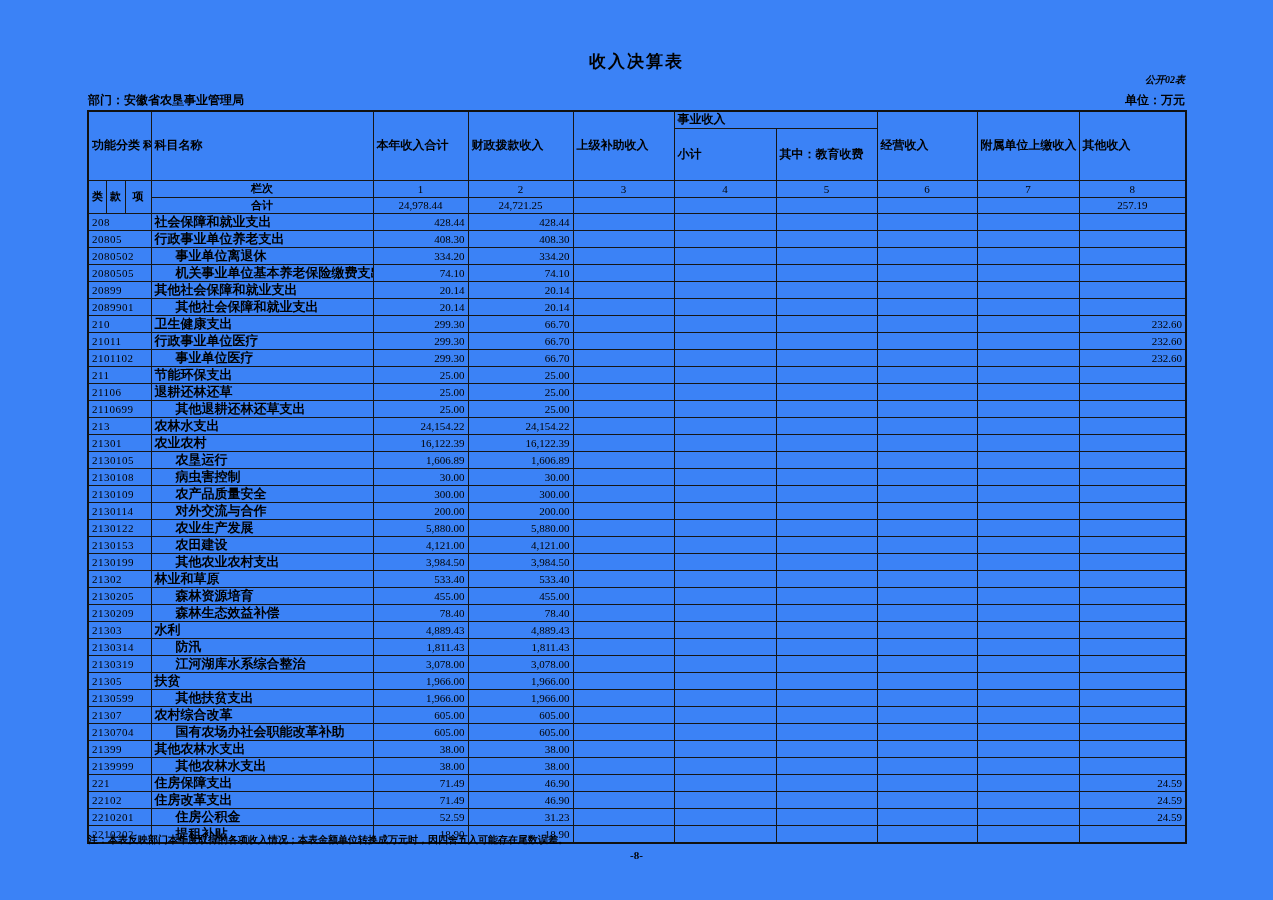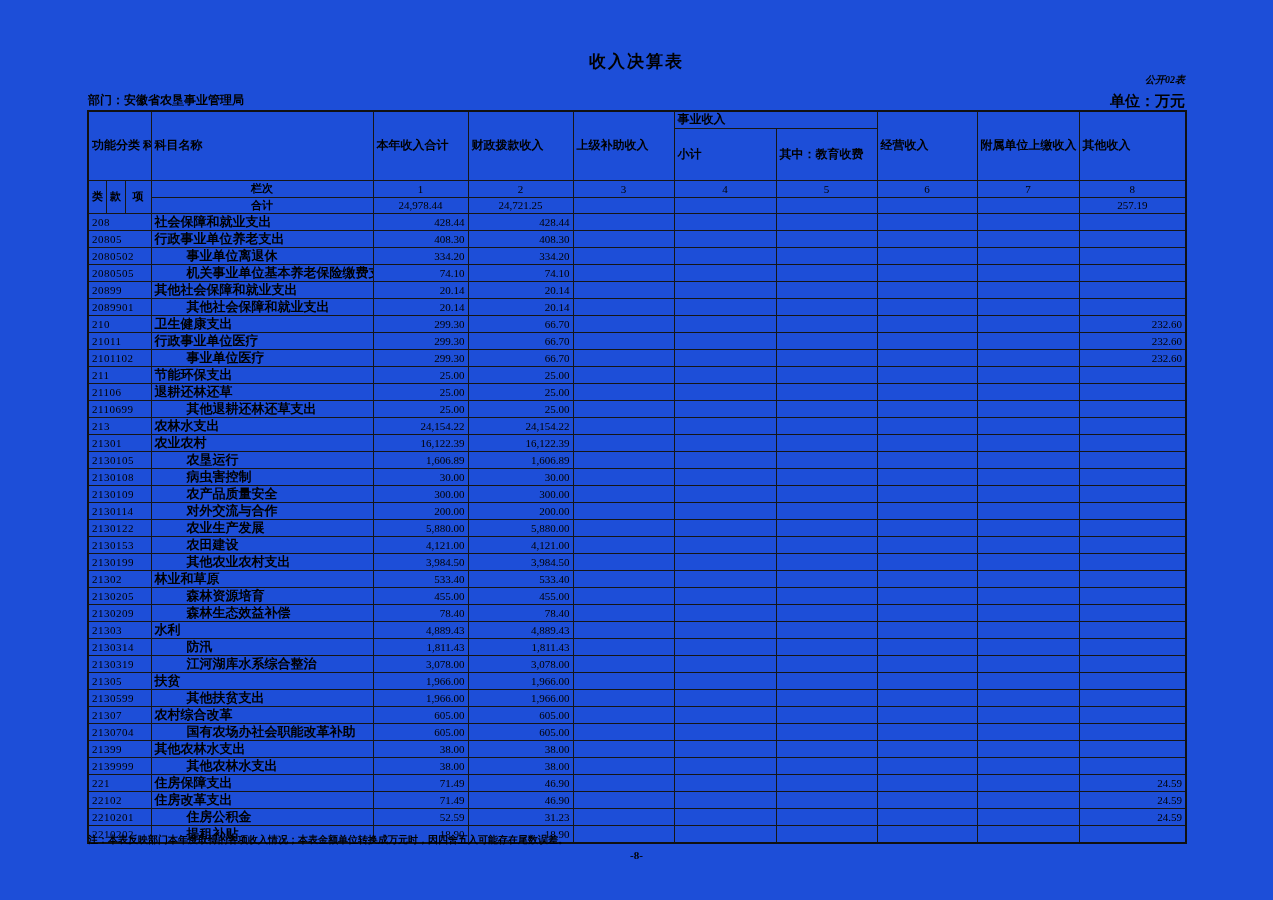--- a/index.html
+++ b/index.html
@@ -1,39 +1,39 @@
 <!DOCTYPE html>
 <html><head>
 <meta charset="utf-8">
 <style>
   * { margin:0; padding:0; box-sizing:border-box; }
   html,body { background:#888; }
   .page {
     position:relative;
     width:1273px; height:900px;
-    background:#1d4ed8;
+    background:#3b82f6;
     font-family:"Liberation Serif","DejaVu Serif",serif;
     color:#000;
     overflow:hidden;
   }
   .title {
     position:absolute; top:50px; left:0; width:100%;
     text-align:center; font-size:17px; font-weight:bold; letter-spacing:2px;
   }
   .form-code {
     position:absolute; top:73px; right:88px;
     font-size:10px; font-weight:bold;font-style:italic;
   }
   .dept {
     position:absolute; top:92px; left:88px;
     font-size:12px; font-weight:bold;text-align:right;
   }
   .unit {
     position:absolute; top:92px; right:88px;
-    font-size:15px; font-weight:bold;
+    font-size:12px; font-weight:bold;
   }
   table.income {
     position:absolute; top:110px; left:87px;
     width:1098px;
     border-collapse:collapse; table-layout:fixed;
     border:2px solid #111;
   }
   table.income th, table.income td {
     border:1px solid #161616;
     padding:0 3px;
@@ -48,21 +48,21 @@
   tr.r1 th { height:17px; }
   tr.r2 th { height:52px; }
   tr.r3 td { height:17px; }
   tr.r4 td { height:16px; }
   tr.r3 td, tr.r4 td { font-size:11px; text-align:center; }
   td.klx { font-weight:bold; font-size:12px; }
   td.lanci-label, td.total-label { font-weight:bold; font-size:12px; }
   tbody td { height:16.7px; font-size:11px; line-height:16px; }
   td.code { text-align:left; padding-left:2px; letter-spacing:0.5px;margin-top:24px; }
   td.name { text-align:left; font-weight:bold; font-size:13px; }
-  td.name.ind { padding-left:35px; }
+  td.name.ind { padding-left:24px; }
   td.num { text-align:right; }
   .note {
     position:absolute; top:833px; left:88px;
     font-size:10px; font-weight:bold;
   }
   .page-number {
     position:absolute; top:849px; left:0; width:100%;
     text-align:center; font-size:11px; font-weight:bold;
   }
 </style>

